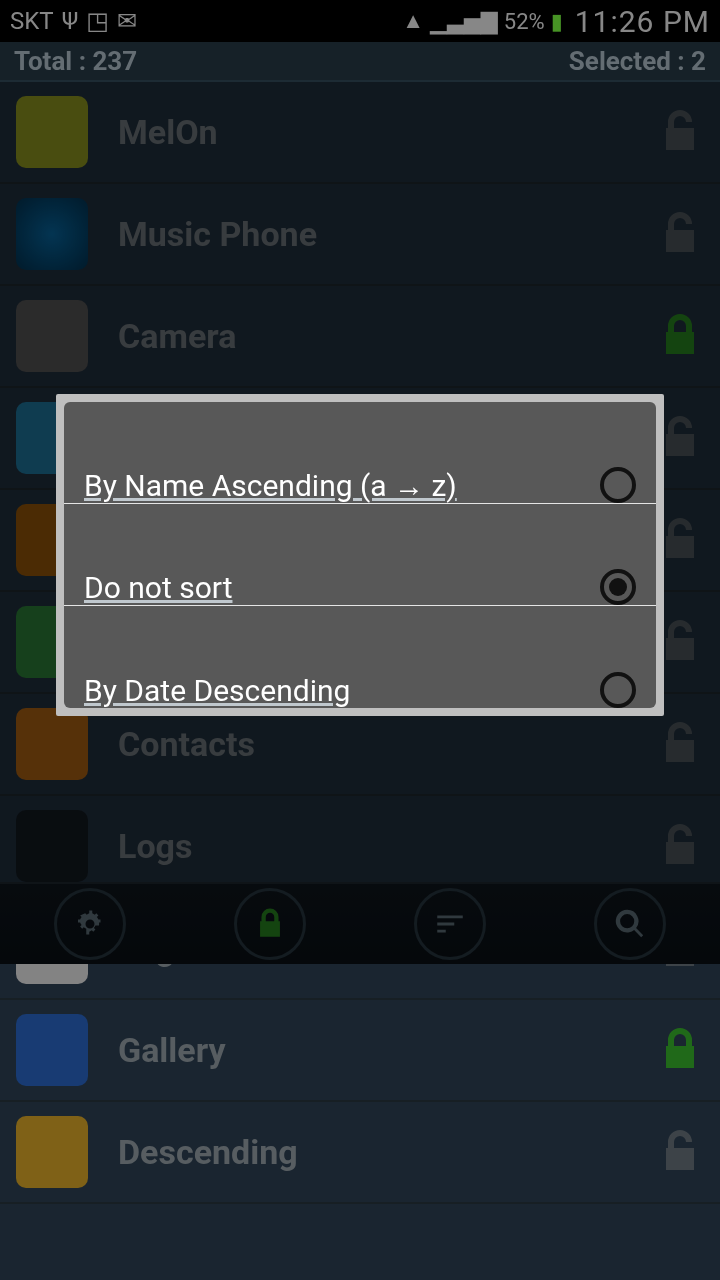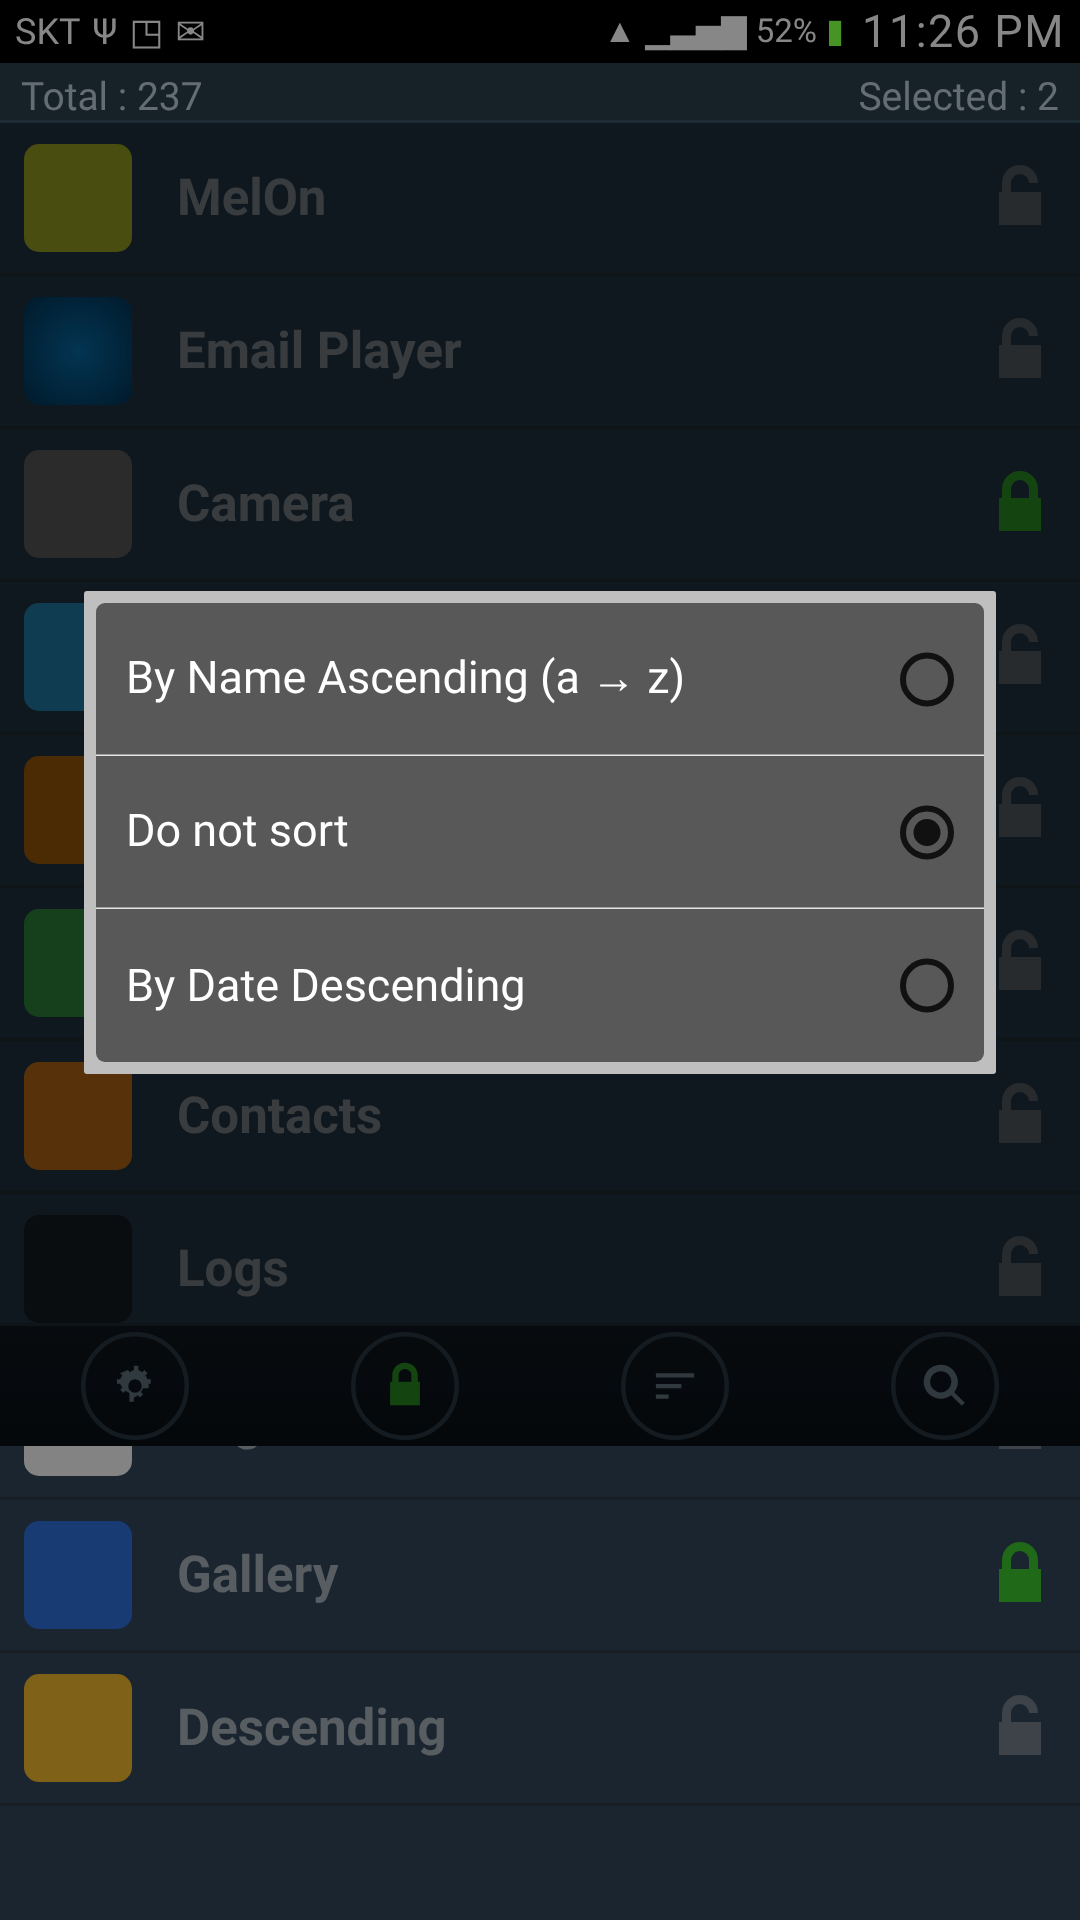--- a/index.html
+++ b/index.html
@@ -6,42 +6,42 @@
 html,body { width:720px; height:1280px; font-family:Roboto,Arial,sans-serif; background:#1a2530; color:#c0c8ce; overflow:hidden; }
 .screen { position:relative; width:720px; height:964px; }
 
 
 .statusbar { height:42px; background:#000; color:#d0d0d0; display:flex; align-items:center; padding:0 10px; font-size:24px; }
 .statusbar .left { display:flex; align-items:center; gap:8px; }
 .statusbar .right { margin-left:auto; display:flex; align-items:center; gap:6px; font-size:22px; }
 .statusbar .clock { font-size:30px; letter-spacing:1px; margin-left:6px; }
 
 
-.infostrip { height:40px; background:#23333e; display:flex; align-items:flex-end; padding:0 14px; font-size:26px; color:#9aa8b1; border-bottom:2px solid #2d4250; }
+.infostrip { height:40px; background:#23333e; display:flex; align-items:center; padding:0 14px; font-size:26px; color:#9aa8b1; border-bottom:2px solid #2d4250;font-weight:bold; }
 .infostrip .sel { margin-left:auto; }
 
 
 .applist { }
 .row { height:102px; display:flex; align-items:center; padding:0 16px; border-bottom:2px solid #2a3842; }
 .row .icon { width:72px; height:72px; border-radius:10px; margin-right:30px; flex:none; display:flex; align-items:center; justify-content:center; font-size:38px; color:#fff; }
 .row .label { font-size:34px; font-weight:bold; color:#9ea9b0; flex:1; }
 .row .lock { width:48px; height:48px; flex:none; }
 
 
 .lock svg { width:48px; height:48px; }
 
 
 .bottombar { position:absolute; left:0; right:0; bottom:0; height:82px; background:linear-gradient(#162029,#0e171f); display:flex; align-items:center; justify-content:space-around; border-top:2px solid #2a3a46; }
 .bot-btn { width:72px; height:72px; border:3px solid #394e5c; border-radius:50%; display:flex; align-items:center; justify-content:center; }
 
 
 .scrim { position:absolute; inset:0; background:rgba(0,0,0,0.35); }
 .dialog { position:absolute; left:56px; right:56px; top:394px; background:#bfbfbf; padding:8px; border-radius:2px; }
 .dialog-inner { background:#585858; border-radius:6px; padding:0 0; }
-.opt { height:102px; display:flex; align-items:center; padding:0 20px; border-bottom:1px solid #e5e5e5; }
+.opt { height:102px; display:flex; align-items:flex-end; padding:0 20px; border-bottom:1px solid #e5e5e5;text-decoration:underline; }
 .opt:last-child { border-bottom:none; }
 .opt .olabel { font-size:30px; color:#fff; flex:1; }
 .opt .radio { width:36px; height:36px; border:4px solid #111; border-radius:50%; display:flex; align-items:center; justify-content:center; }
 .opt .radio.on::after { content:""; width:18px; height:18px; background:#111; border-radius:50%; }
 
 
 .ic-melon   { background:#ccd92e; color:#2b2b10; font-size:18px; flex-direction:column; }
 .ic-music   { background:radial-gradient(circle,#0a94e6,#034a78); }
 .ic-camera  { background:#787878; }
 .ic-browser { background:#2aa8e0; }
@@ -83,21 +83,21 @@
   <div class="applist dim" id="applist">
       <div class="row">
         <div class="icon ic-melon"></div>
         <div class="label">MelOn</div>
         <div class="lock"><svg viewBox="0 0 24 24">
             <path fill="#6e7a83" d="M6 10V7a6 6 0 0 1 12 0h-3a3 3 0 0 0-6 0v3h10v11H5V10z"></path>
           </svg></div>
       </div>
       <div class="row">
         <div class="icon ic-music"></div>
-        <div class="label">Email Player</div>
+        <div class="label">Music Phone</div>
         <div class="lock"><svg viewBox="0 0 24 24">
             <path fill="#6e7a83" d="M6 10V7a6 6 0 0 1 12 0h-3a3 3 0 0 0-6 0v3h10v11H5V10z"></path>
           </svg></div>
       </div>
       <div class="row">
         <div class="icon ic-camera"></div>
         <div class="label">Camera</div>
         <div class="lock"><svg viewBox="0 0 24 24">
             <path fill="#3bbf2e" d="M6 10V7a6 6 0 0 1 12 0v3h1v11H5V10zm3 0h6V7a3 3 0 0 0-6 0z"></path>
           </svg></div>

